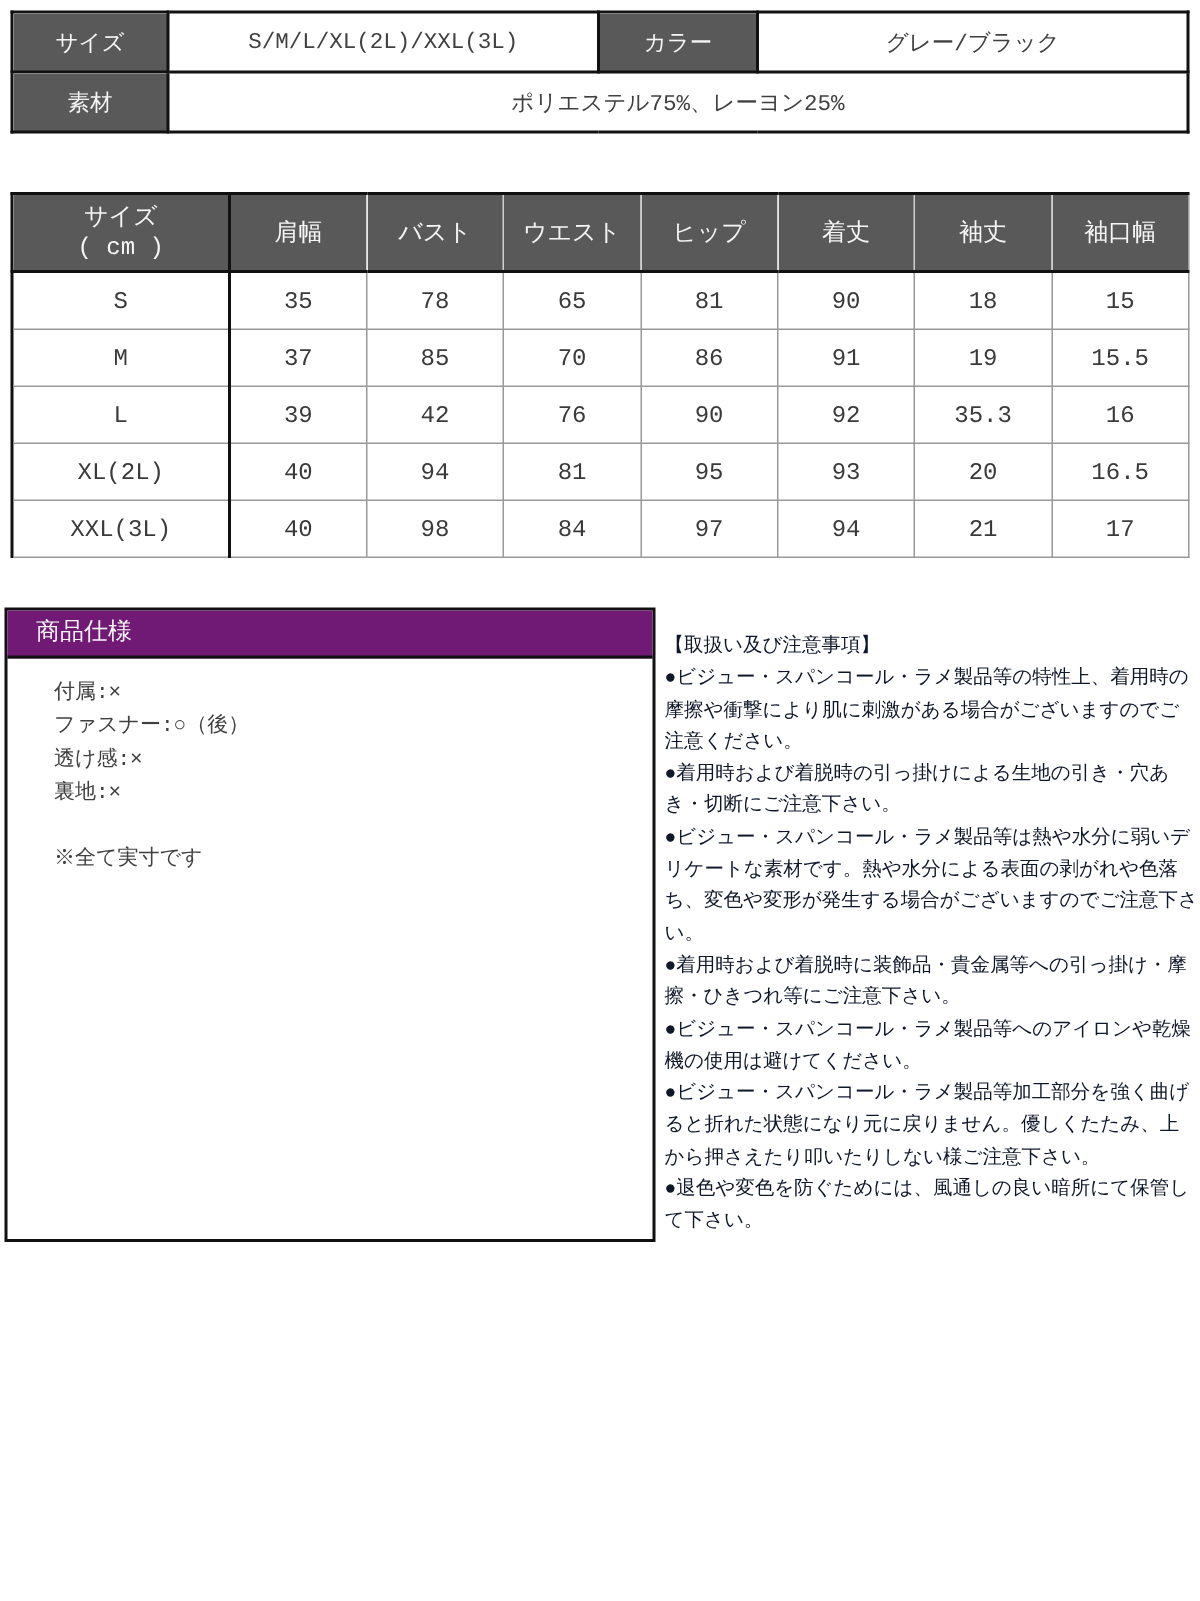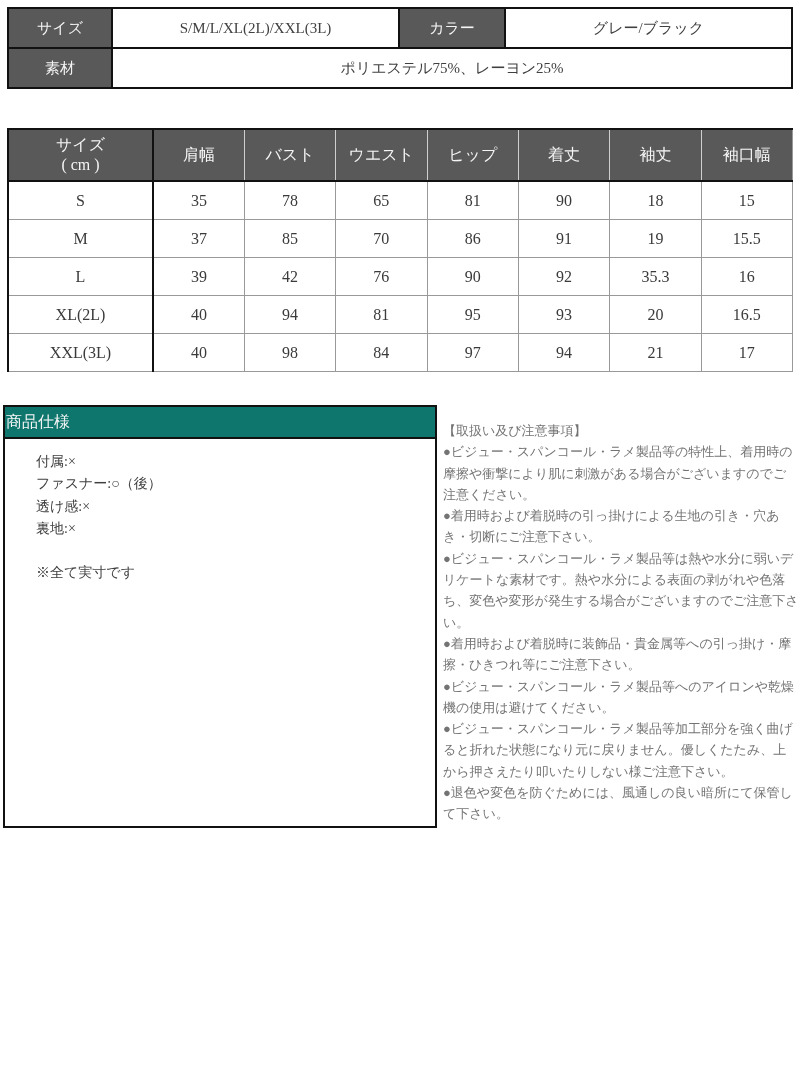--- a/index.html
+++ b/index.html
@@ -1,18 +1,18 @@
 <!DOCTYPE html>
 <html><head>
 <meta charset="utf-8">
 <style>
   html,body{margin:0;padding:0;background:#fff;}
   .page{
     position:relative;width:800px;height:1067px;background:#ffffff;overflow:hidden;
-    font-family:Liberation Serif, serif;color:#404040;
+    font-family:Liberation Mono, monospace;color:#404040;
   }
   
   table.info-table{
     position:absolute;left:7px;top:7px;width:786px;
     border-collapse:collapse;table-layout:fixed;
     font-size:15px;
   }
   table.info-table td{
     border:2px solid #111;height:36px;text-align:center;vertical-align:middle;
     overflow:hidden;white-space:nowrap;
@@ -37,30 +37,30 @@
   table.size-table thead th:last-child{border-right:1px solid #999;}
   table.size-table tbody td{height:35px;color:#3a3a3a;}
   table.size-table tbody td.rowlabel{border-left:2px solid #111;border-right:2px solid #111;}
   .corner-line{line-height:20px;}
   
   .spec-box{
     position:absolute;left:3px;top:405px;width:434px;height:423px;
     border:2px solid #111;box-sizing:border-box;background:#fff;
   }
   .spec-title{
-    background:#0f766e;color:#f5f5f5;height:30px;line-height:30px;
-    padding-left:1px;font-size:16px;border-bottom:2px solid #111;
+    background:#701a75;color:#f5f5f5;height:30px;line-height:30px;
+    padding-left:19px;font-size:16px;border-bottom:2px solid #111;
   }
   .spec-body{padding:12px 31px;font-size:14px;line-height:22.3px;color:#404040;}
   .spec-item{margin:0;}
   .spec-note{margin:22px 0 0 0;}
   
   .care{
     position:absolute;left:443px;top:420px;width:356px;
-    font-size:13px;line-height:21.3px;color:#737373;
+    font-size:13px;line-height:21.3px;color:#0f172a;
     letter-spacing:0px;
   }
   .care p{margin:0;}
   .care .care-title{margin:0;}
 </style>
 </head>
 <body>
 
 <div class="page">
 

